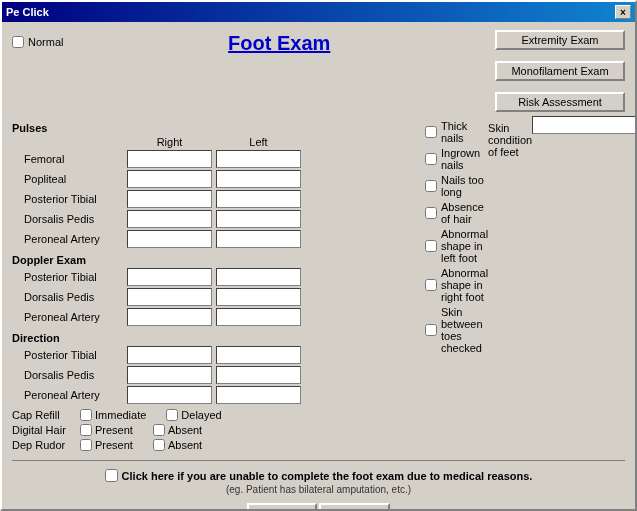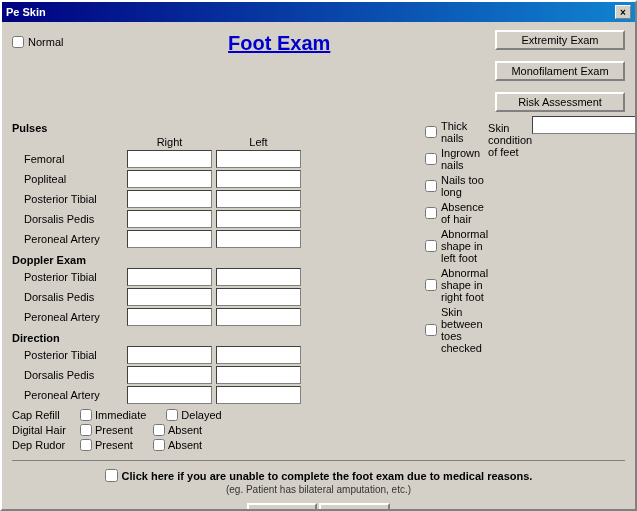--- a/index.html
+++ b/index.html
@@ -234,21 +234,21 @@
       border: none;
       border-top: 1px solid #808080;
       margin: 6px 0;
     }
   </style>
 </head>
 <body>
 
 <div class="window">
   <div class="title-bar">
-    <span>Pe Skin</span>
+    <span>Pe Click</span>
     <div class="title-bar-close">×</div>
   </div>
 
   <div class="content">
 
     <div style="display:flex; align-items:flex-start; justify-content:space-between; margin-bottom:4px;">
       <div style="display:flex; flex-direction:column; gap:4px; padding-top:6px;">
         <div class="checkbox-item">
           <input type="checkbox" style="">
           <span>Normal</span>

